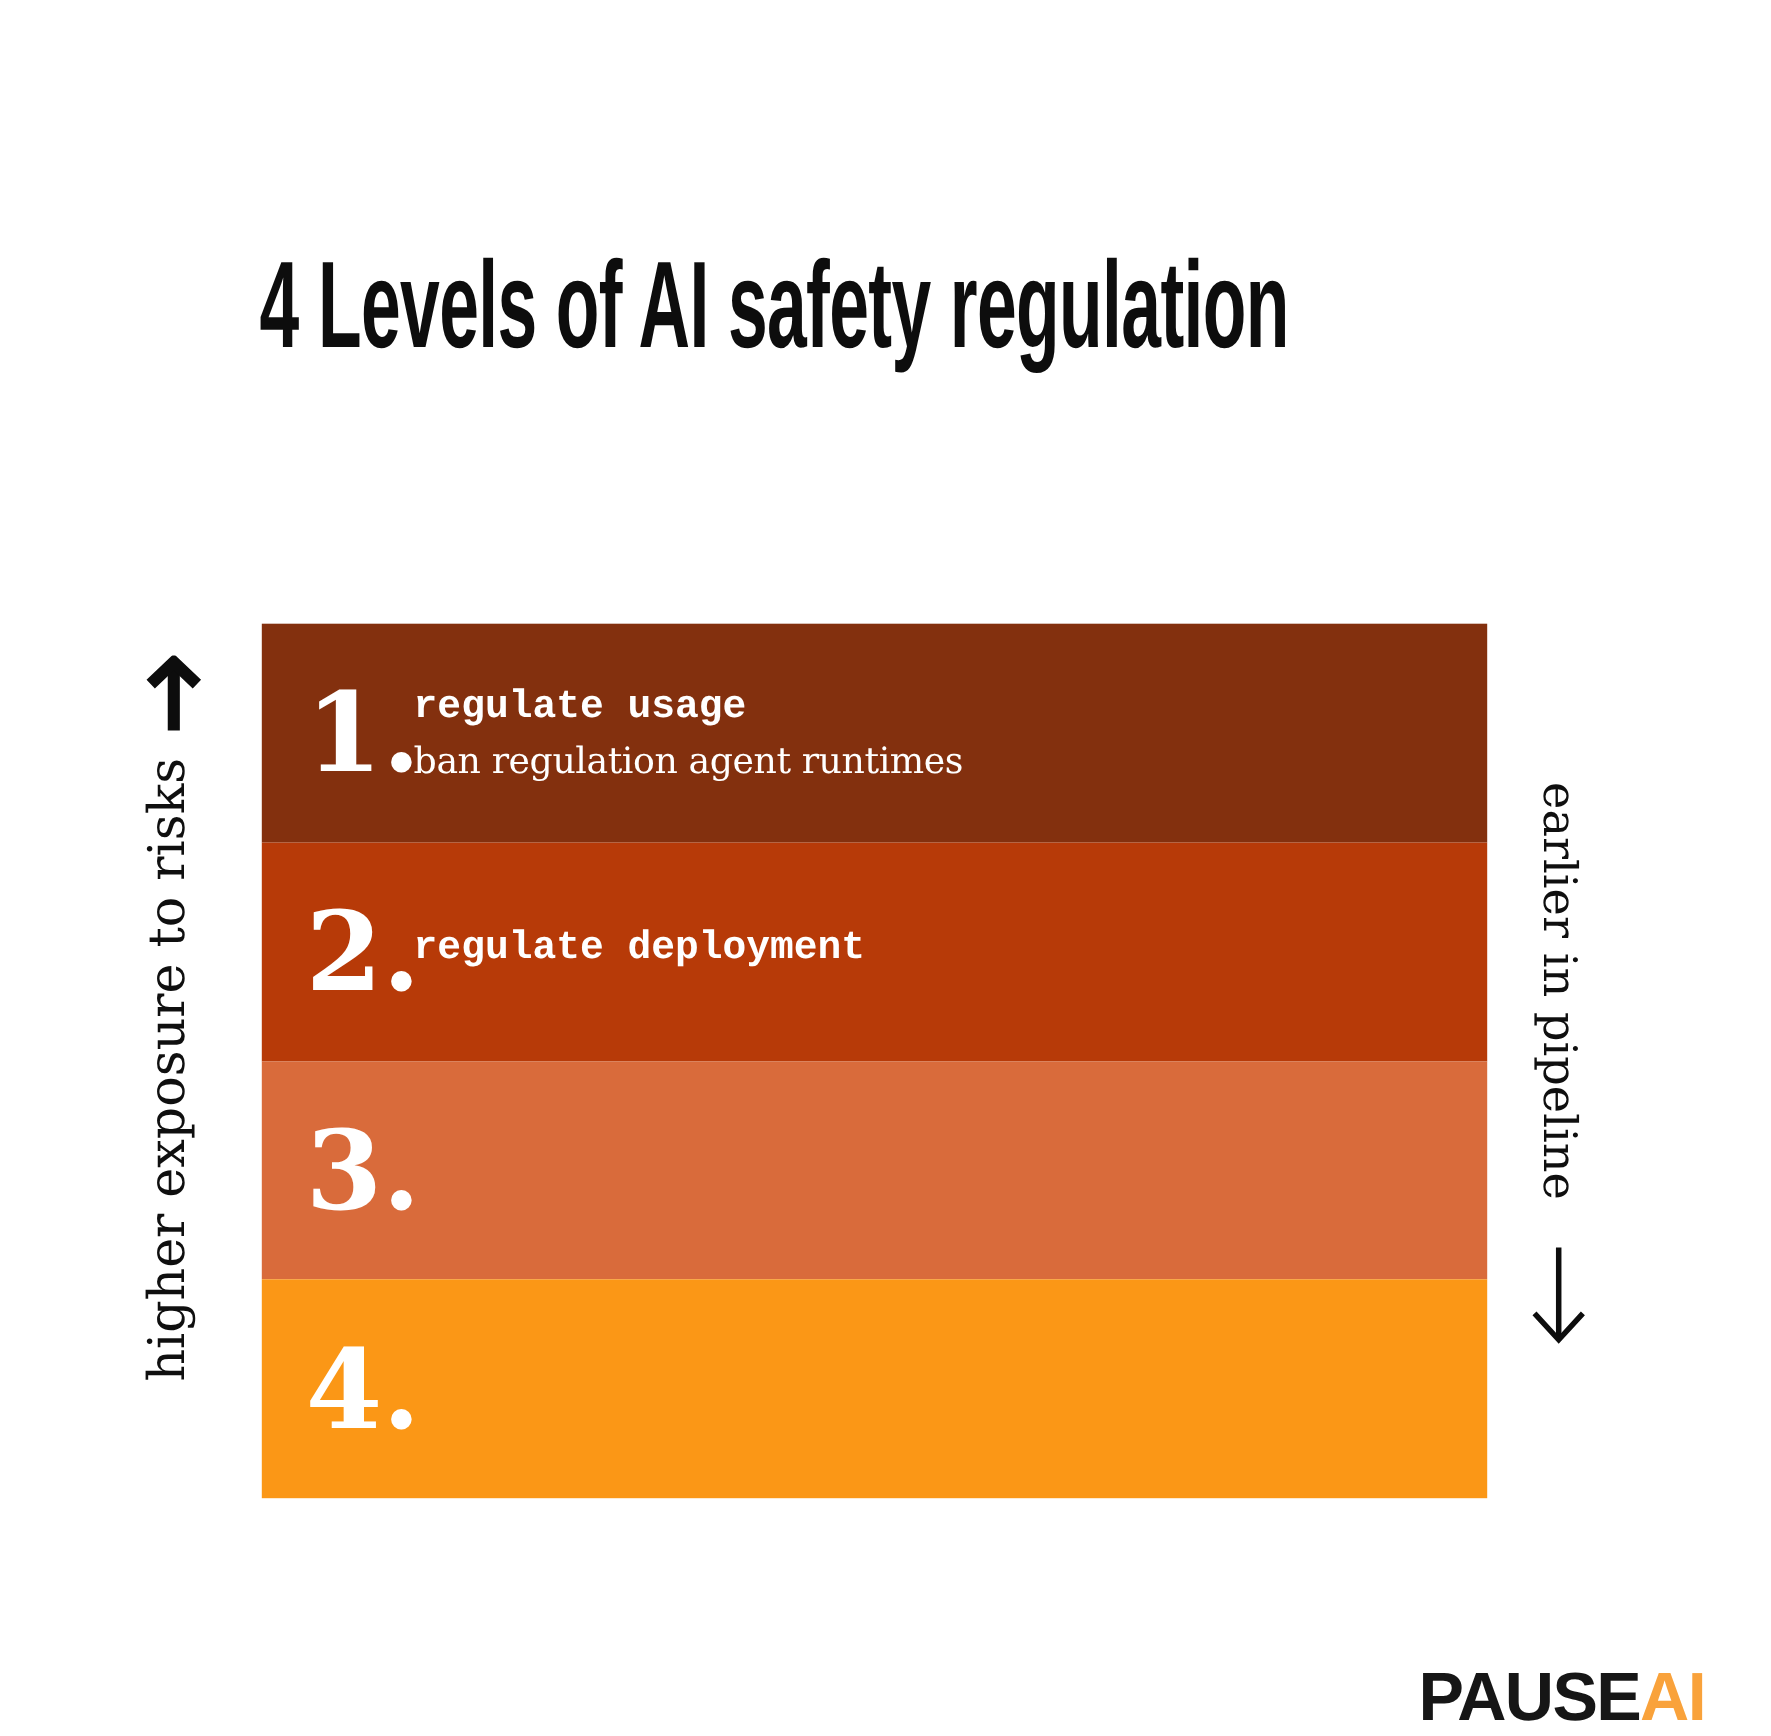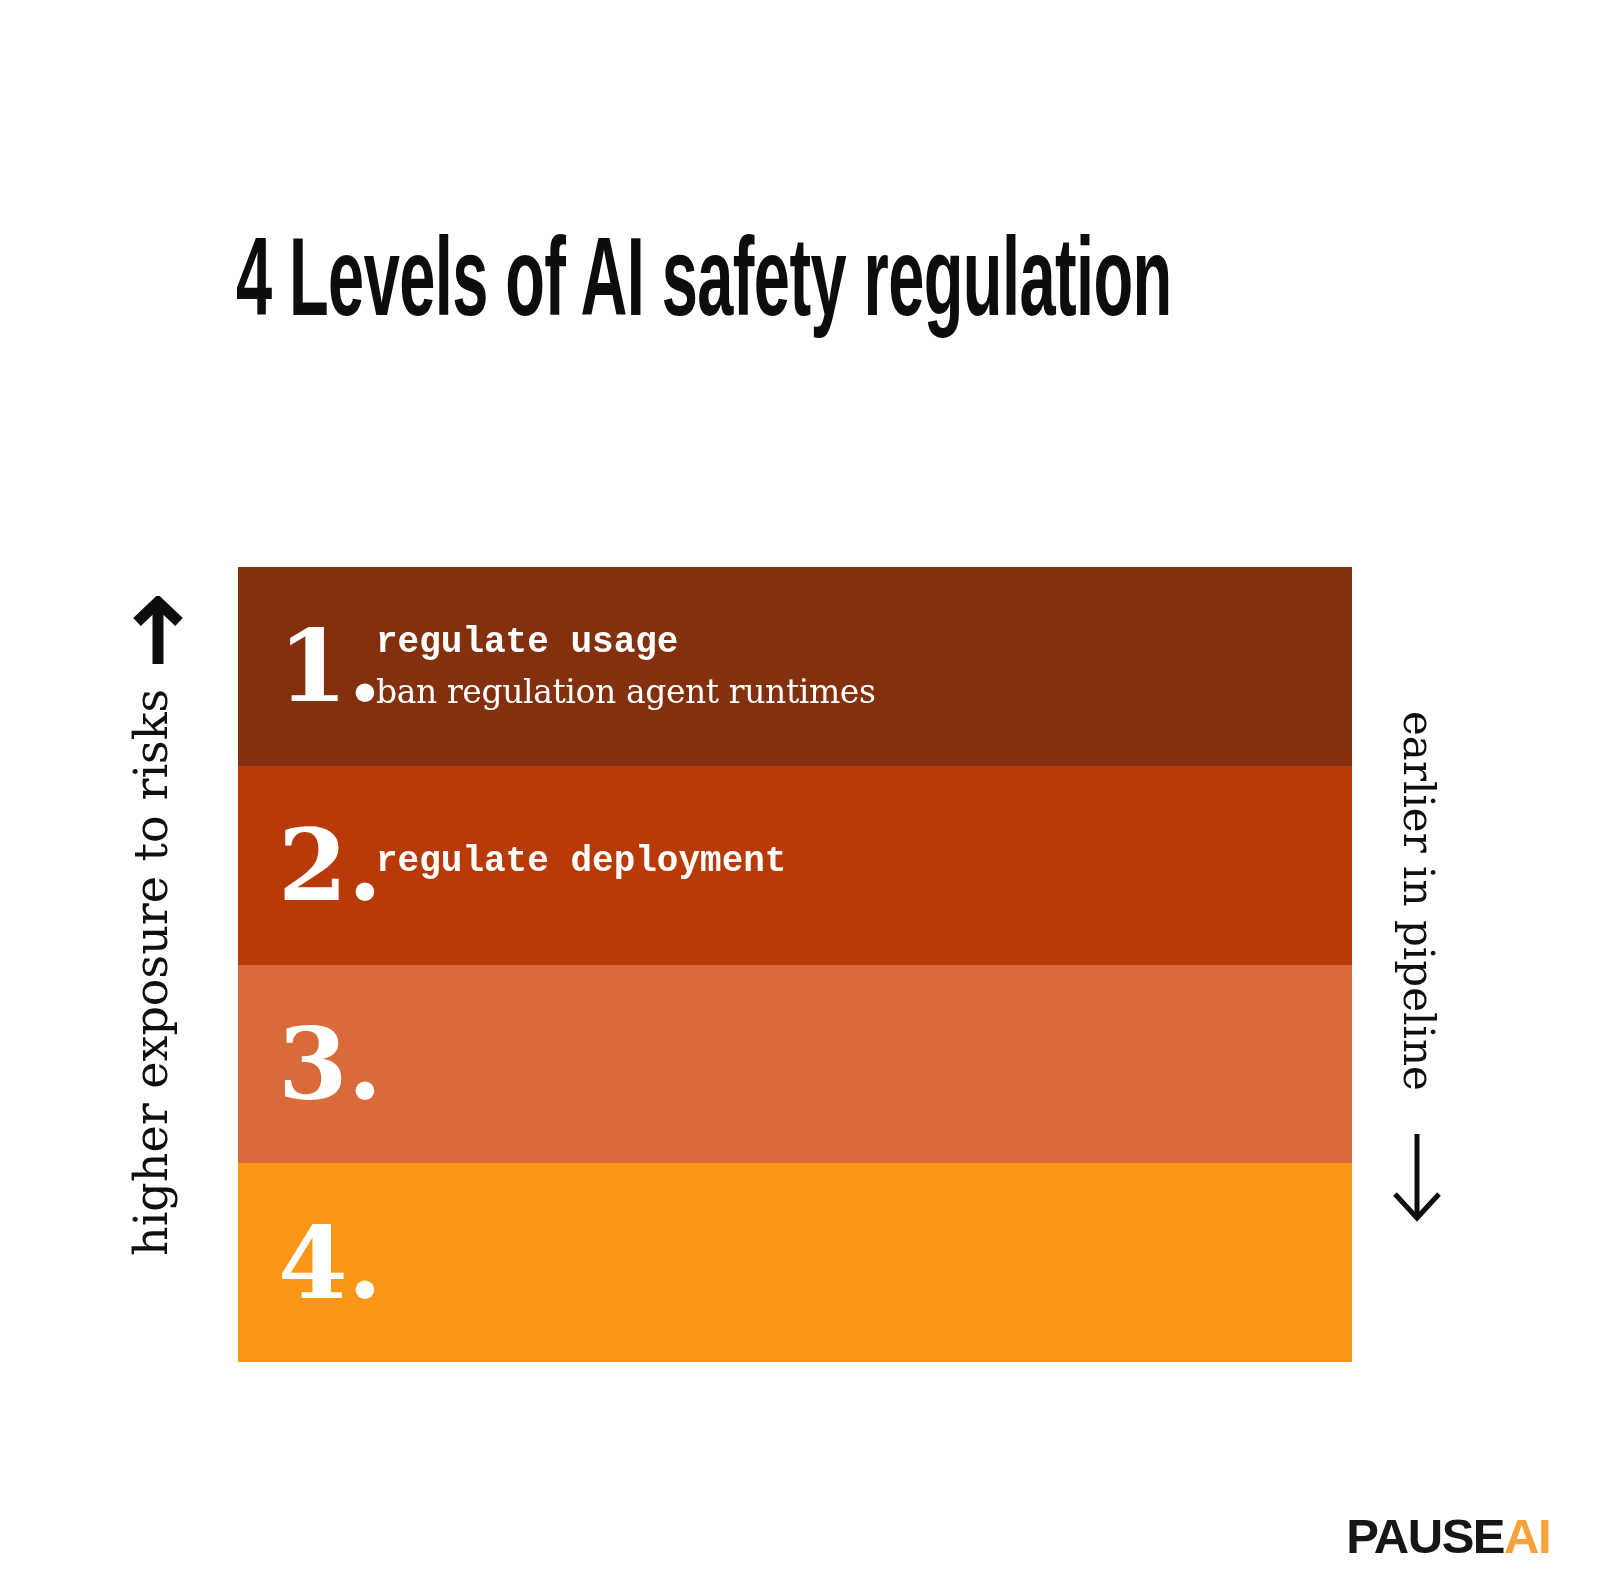--- a/index.html
+++ b/index.html
@@ -108,21 +108,21 @@
     position: absolute;
     left: 1390px; top: 1092px;
   }
 
   
   .logo {
     position: absolute;
     right: 60px; top: 1468px;
     font-family: "Liberation Sans", sans-serif;
     font-weight: 800;
-    font-size: 49px;
+    font-size: 62px;
     letter-spacing: -1.5px;
     color: #161616;
     white-space: nowrap;
   }
 </style>
 </head>
 <body>
 
 <div class="canvas">
 

